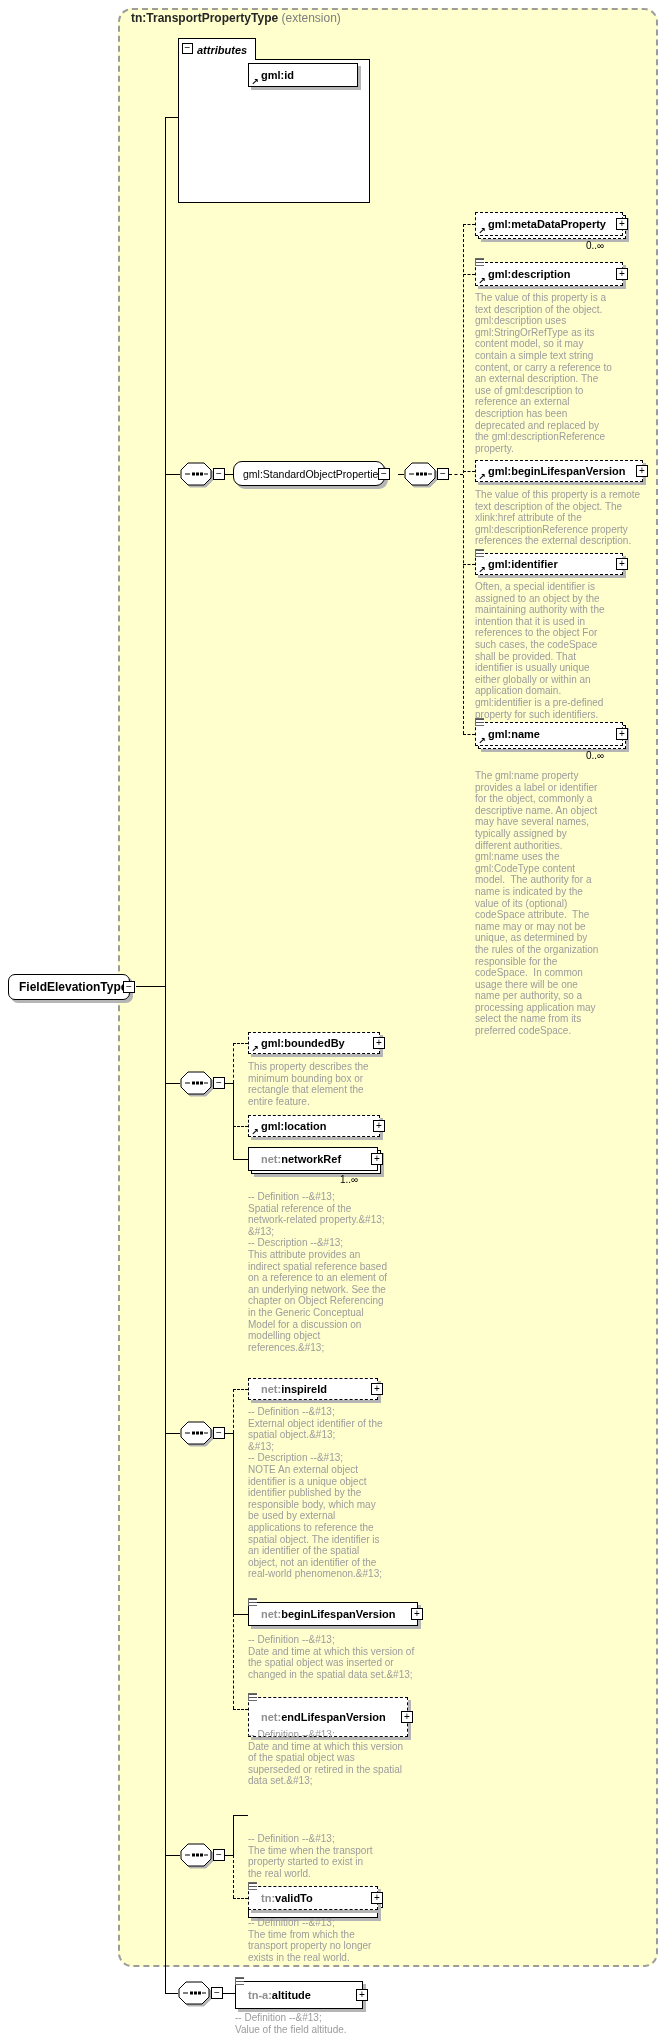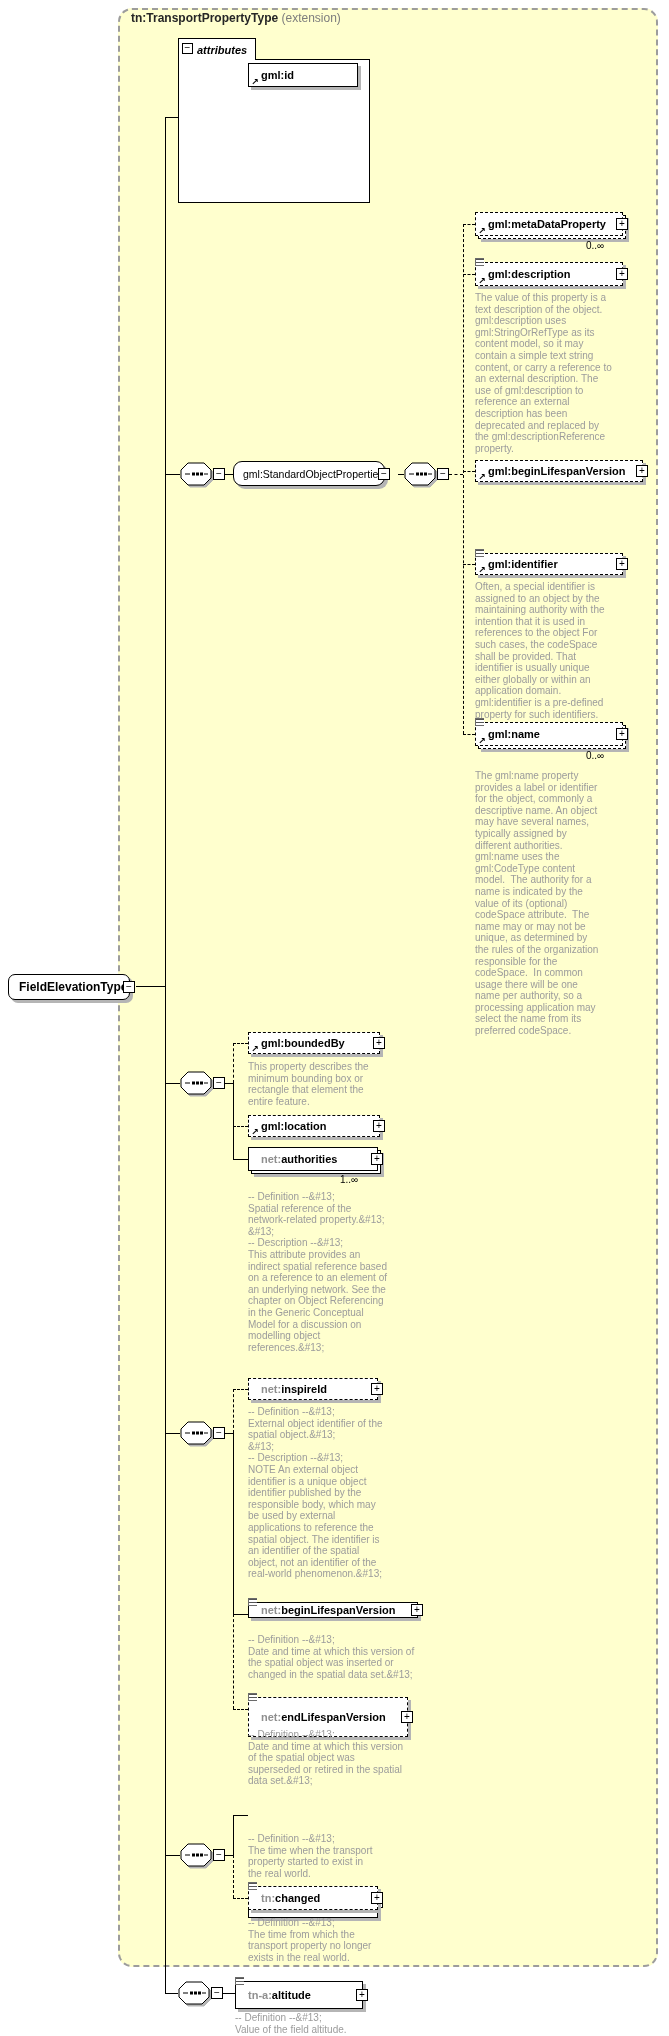--- a/index.html
+++ b/index.html
@@ -185,20 +185,21 @@
     <span><span class="prefix"></span><span>gml:description</span></span>
     <span class="pm plus-edge">+</span>
   </div>
   <div class="doc" style="left:475px;top:292px;width:138px">The value of this property is a text description of the object. gml:description uses gml:StringOrRefType as its content model, so it may contain a simple text string content, or carry a reference to an external description. The use of gml:description to reference an external description has been deprecated and replaced by the gml:descriptionReference property.</div>
 
   <div class="box dashed" style="left:475px;top:460px;width:168px;height:22px">
     <span class="ref">↗</span>
     <span><span class="prefix"></span><span>gml:beginLifespanVersion</span></span>
     <span class="pm plus-edge">+</span>
   </div>
+  <div class="doc" style="left:475px;top:489px;width:178px">The value of this property is a remote text description of the object. The xlink:href attribute of the gml:descriptionReference property references the external description.</div>
 
   <div class="box dashed" style="left:475px;top:553px;width:148px;height:22px">
     <span class="anno"></span>
     <span class="ref">↗</span>
     <span><span class="prefix"></span><span>gml:identifier</span></span>
     <span class="pm plus-edge">+</span>
   </div>
   <div class="doc" style="left:475px;top:581px;width:130px">Often, a special identifier is assigned to an object by the maintaining authority with the intention that it is used in references to the object For such cases, the codeSpace shall be provided. That identifier is usually unique either globally or within an application domain. gml:identifier is a pre-defined property for such identifiers.</div>
 
   <div class="ghost dashed" style="left:478px;top:725px;width:148px;height:24px"></div>
@@ -219,41 +220,41 @@
   <div class="doc" style="left:248px;top:1061px;width:134px">This property describes the minimum bounding box or rectangle that element the entire feature.</div>
 
   <div class="box dashed" style="left:248px;top:1115px;width:132px;height:22px">
     <span class="ref">↗</span>
     <span><span class="prefix"></span><span>gml:location</span></span>
     <span class="pm plus-edge">+</span>
   </div>
 
   <div class="ghost" style="left:251px;top:1150px;width:130px;height:24px"></div>
   <div class="box noshadow" style="left:248px;top:1147px;width:130px;height:24px">
-    <span><span class="prefix">net:</span><span>authorities</span></span>
+    <span><span class="prefix">net:</span><span>networkRef</span></span>
     <span class="pm plus-edge">+</span>
   </div>
   <div class="occurs" style="left:340px;top:1174px">1..∞</div>
   <div class="doc" style="left:248px;top:1191px;width:140px">-- Definition --&amp;#13;
 Spatial reference of the network-related property.&amp;#13;
 &amp;#13;
 -- Description --&amp;#13;
 This attribute provides an indirect spatial reference based on a reference to an element of an underlying network. See the chapter on Object Referencing in the Generic Conceptual Model for a discussion on modelling object references.&amp;#13;</div>
 
   <div class="box dashed" style="left:248px;top:1378px;width:130px;height:22px">
     <span><span class="prefix">net:</span><span>inspireId</span></span>
     <span class="pm plus-edge">+</span>
   </div>
   <div class="doc" style="left:248px;top:1406px;width:140px">-- Definition --&amp;#13;
 External object identifier of the spatial object.&amp;#13;
 &amp;#13;
 -- Description --&amp;#13;
 NOTE An external object identifier is a unique object identifier published by the responsible body, which may be used by external applications to reference the spatial object. The identifier is an identifier of the spatial object, not an identifier of the real-world phenomenon.&amp;#13;</div>
 
-  <div class="box" style="left:248px;top:1602px;width:170px;height:16px">
+  <div class="box" style="left:248px;top:1602px;width:170px;height:24px">
     <span class="anno"></span>
     <span><span class="prefix">net:</span><span>beginLifespanVersion</span></span>
     <span class="pm plus-edge">+</span>
   </div>
   <div class="doc" style="left:248px;top:1634px;width:170px">-- Definition --&amp;#13;
 Date and time at which this version of the spatial object was inserted or changed in the spatial data set.&amp;#13;</div>
 
   <div class="box dashed" style="left:248px;top:1697px;width:160px;height:40px">
     <span class="anno"></span>
     <span><span class="prefix">net:</span><span>endLifespanVersion</span></span>
@@ -265,21 +266,21 @@
   <div class="box" style="left:248px;top:1886px;width:130px;height:32px">
     <span class="anno"></span>
     <span><span class="prefix">tn:</span><span>validFrom</span></span>
     <span class="pm plus-edge">+</span>
   </div>
   <div class="doc" style="left:248px;top:1833px;width:130px">-- Definition --&amp;#13;
 The time when the transport property started to exist in the real world.</div>
 
   <div class="box dashed" style="left:248px;top:1886px;width:130px;height:24px">
     <span class="anno"></span>
-    <span><span class="prefix">tn:</span><span>changed</span></span>
+    <span><span class="prefix">tn:</span><span>validTo</span></span>
     <span class="pm plus-edge">+</span>
   </div>
   <div class="doc" style="left:248px;top:1917px;width:136px">-- Definition --&amp;#13;
 The time from which the transport property no longer exists in the real world.</div>
 
   <div class="box" style="left:235px;top:1981px;width:128px;height:28px">
     <span class="anno"></span>
     <span><span class="prefix">tn-a:</span><span>altitude</span></span>
     <span class="pm plus-edge">+</span>
   </div>

